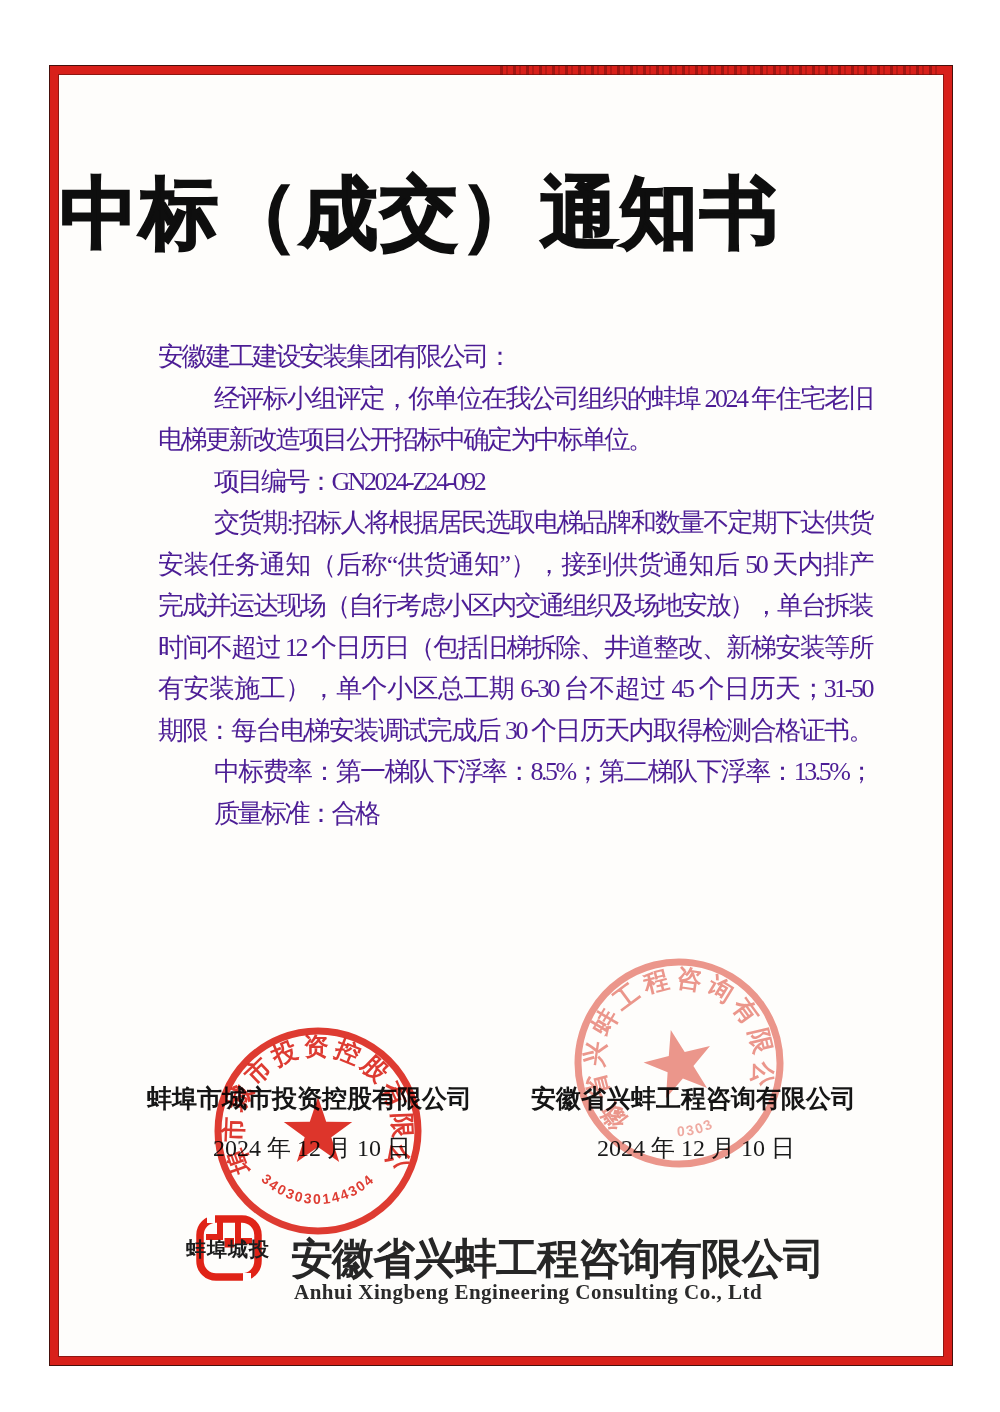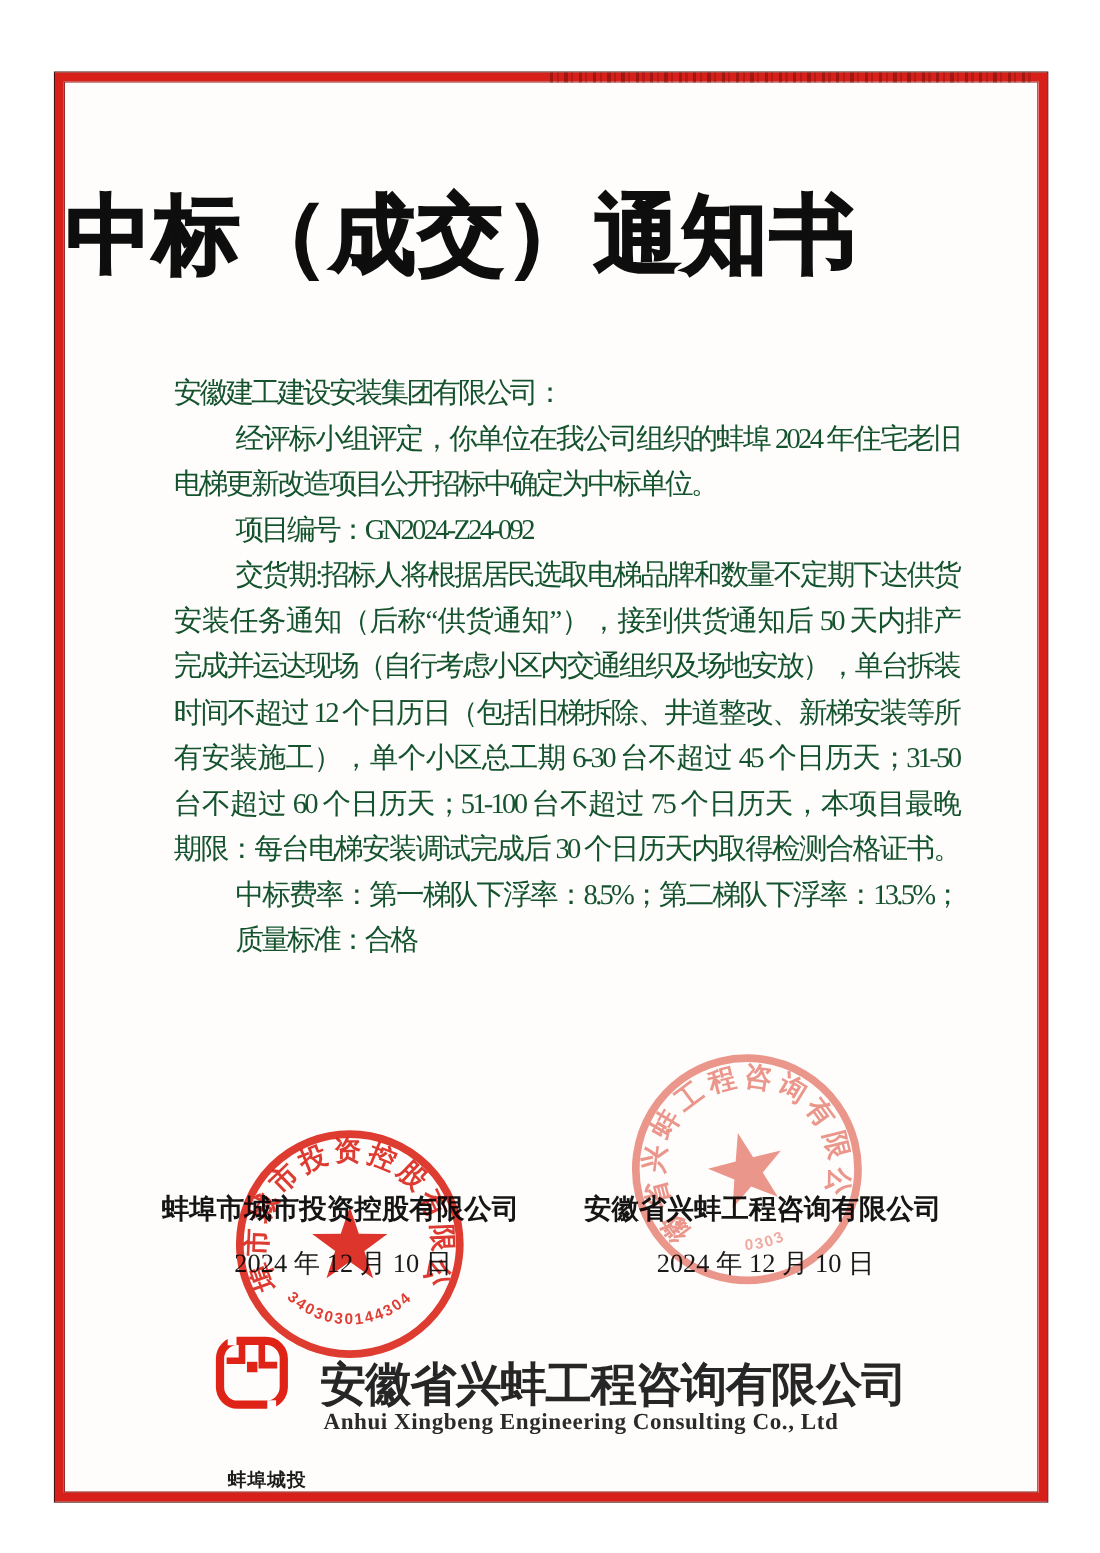--- a/index.html
+++ b/index.html
@@ -28,21 +28,21 @@
     position:absolute;left:60px;top:162px;width:876px;
     text-align:left;
     font-family:"Liberation Sans", sans-serif;
     font-weight:900;font-size:78px;letter-spacing:2px;color:#0e0e0e;
     -webkit-text-stroke:2px #0e0e0e;
     white-space:nowrap;
   }
   
   .body-text{
     position:absolute;left:158px;top:336px;width:714px;
-    font-size:26px;letter-spacing:-2.5px;color:#14532d;
+    font-size:26px;letter-spacing:-2.5px;color:#4c1d95;
   }
   .bline{line-height:41.5px;height:41.5px;overflow:visible;white-space:nowrap;}
   .bline.just{white-space:normal;text-align:justify;text-align-last:justify;}
   .bline.ind{padding-left:56px;}
   .bline.notice-gap{margin-top:4px;}
   
   .sig-company{
     position:absolute;top:1082px;width:330px;
     font-size:25px;font-weight:700;letter-spacing:0px;color:#151515;
     white-space:nowrap;
@@ -55,23 +55,23 @@
   }
   .sig-date.left{left:147px;}
   .sig-date.right{left:531px;}
   
   .stamp{position:absolute;mix-blend-mode:multiply;pointer-events:none;}
   .stamp.left{left:208px;top:1021px;}
   .stamp.right{left:569px;top:953px;opacity:.62;transform:rotate(-14deg);}
   
   .footer-logo{position:absolute;left:193px;top:1211px;}
   .logo-caption{
-    position:absolute;left:186px;top:1334px;width:84px;text-align:center;
+    position:absolute;left:186px;top:1236px;width:84px;text-align:center;
     font-family:"Liberation Sans", sans-serif;
-    font-weight:800;font-size:17px;letter-spacing:1px;color:#1c1c1c;white-space:nowrap;margin-left:15px;
+    font-weight:800;font-size:20px;letter-spacing:1px;color:#1c1c1c;white-space:nowrap;
   }
   .footer-cn{
     position:absolute;left:291px;top:1231px;width:560px;
     font-family:"Liberation Sans", sans-serif;
     font-weight:900;font-size:42px;letter-spacing:-1px;color:#262626;white-space:nowrap;
   }
   .footer-en{
     position:absolute;left:294px;top:1280px;width:560px;
     font-family:Liberation Serif, serif;
     font-weight:700;font-size:21px;letter-spacing:.5px;color:#2a2a2a;white-space:nowrap;
@@ -88,21 +88,20 @@
 <div class="body-text">
     <div class="bline">安徽建工建设安装集团有限公司：</div>
     <div class="bline ind just">经评标小组评定，你单位在我公司组织的蚌埠 2024 年住宅老旧</div>
     <div class="bline">电梯更新改造项目公开招标中确定为中标单位。</div>
     <div class="bline ind">项目编号：GN2024-Z24-092</div>
     <div class="bline ind just">交货期:招标人将根据居民选取电梯品牌和数量不定期下达供货</div>
     <div class="bline just">安装任务通知（后称“供货通知”），接到供货通知后 50 天内排产</div>
     <div class="bline just">完成并运达现场（自行考虑小区内交通组织及场地安放），单台拆装</div>
     <div class="bline just">时间不超过 12 个日历日（包括旧梯拆除、井道整改、新梯安装等所</div>
     <div class="bline just">有安装施工），单个小区总工期 6-30 台不超过 45 个日历天；31-50</div>
-    <div class="bline just">台不超过 60 个日历天；51-100 台不超过 75 个日历天，本项目最晚</div>
     <div class="bline just">期限：每台电梯安装调试完成后 30 个日历天内取得检测合格证书。</div>
     <div class="bline ind just">中标费率：第一梯队下浮率：8.5%；第二梯队下浮率：13.5%；</div>
     <div class="bline ind">质量标准：合格</div>
   </div>
 
 <div class="sig-company left">蚌埠市城市投资控股有限公司</div>
 <div class="sig-company right">安徽省兴蚌工程咨询有限公司</div>
 <div class="sig-date left">2024 年 12 月 10 日</div>
 <div class="sig-date right">2024 年 12 月 10 日</div>
 

